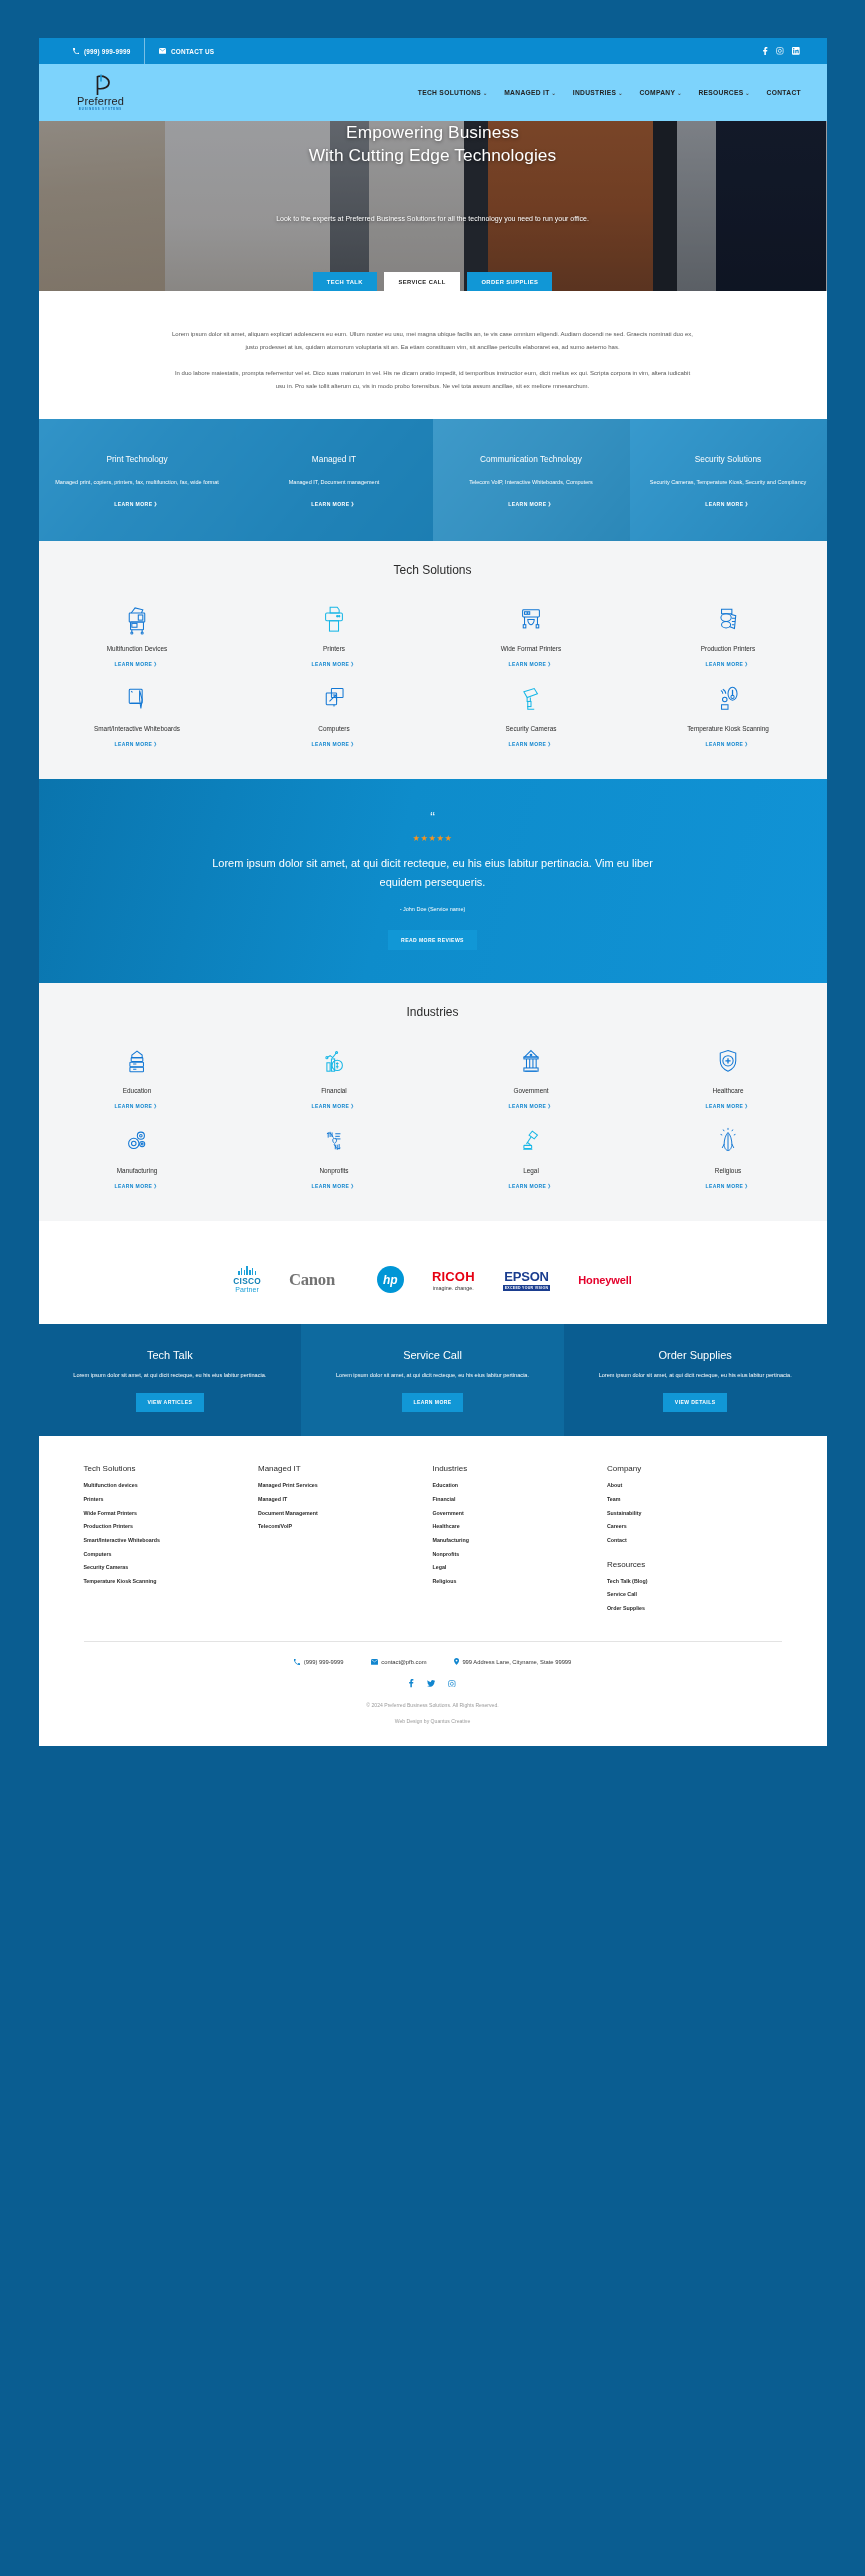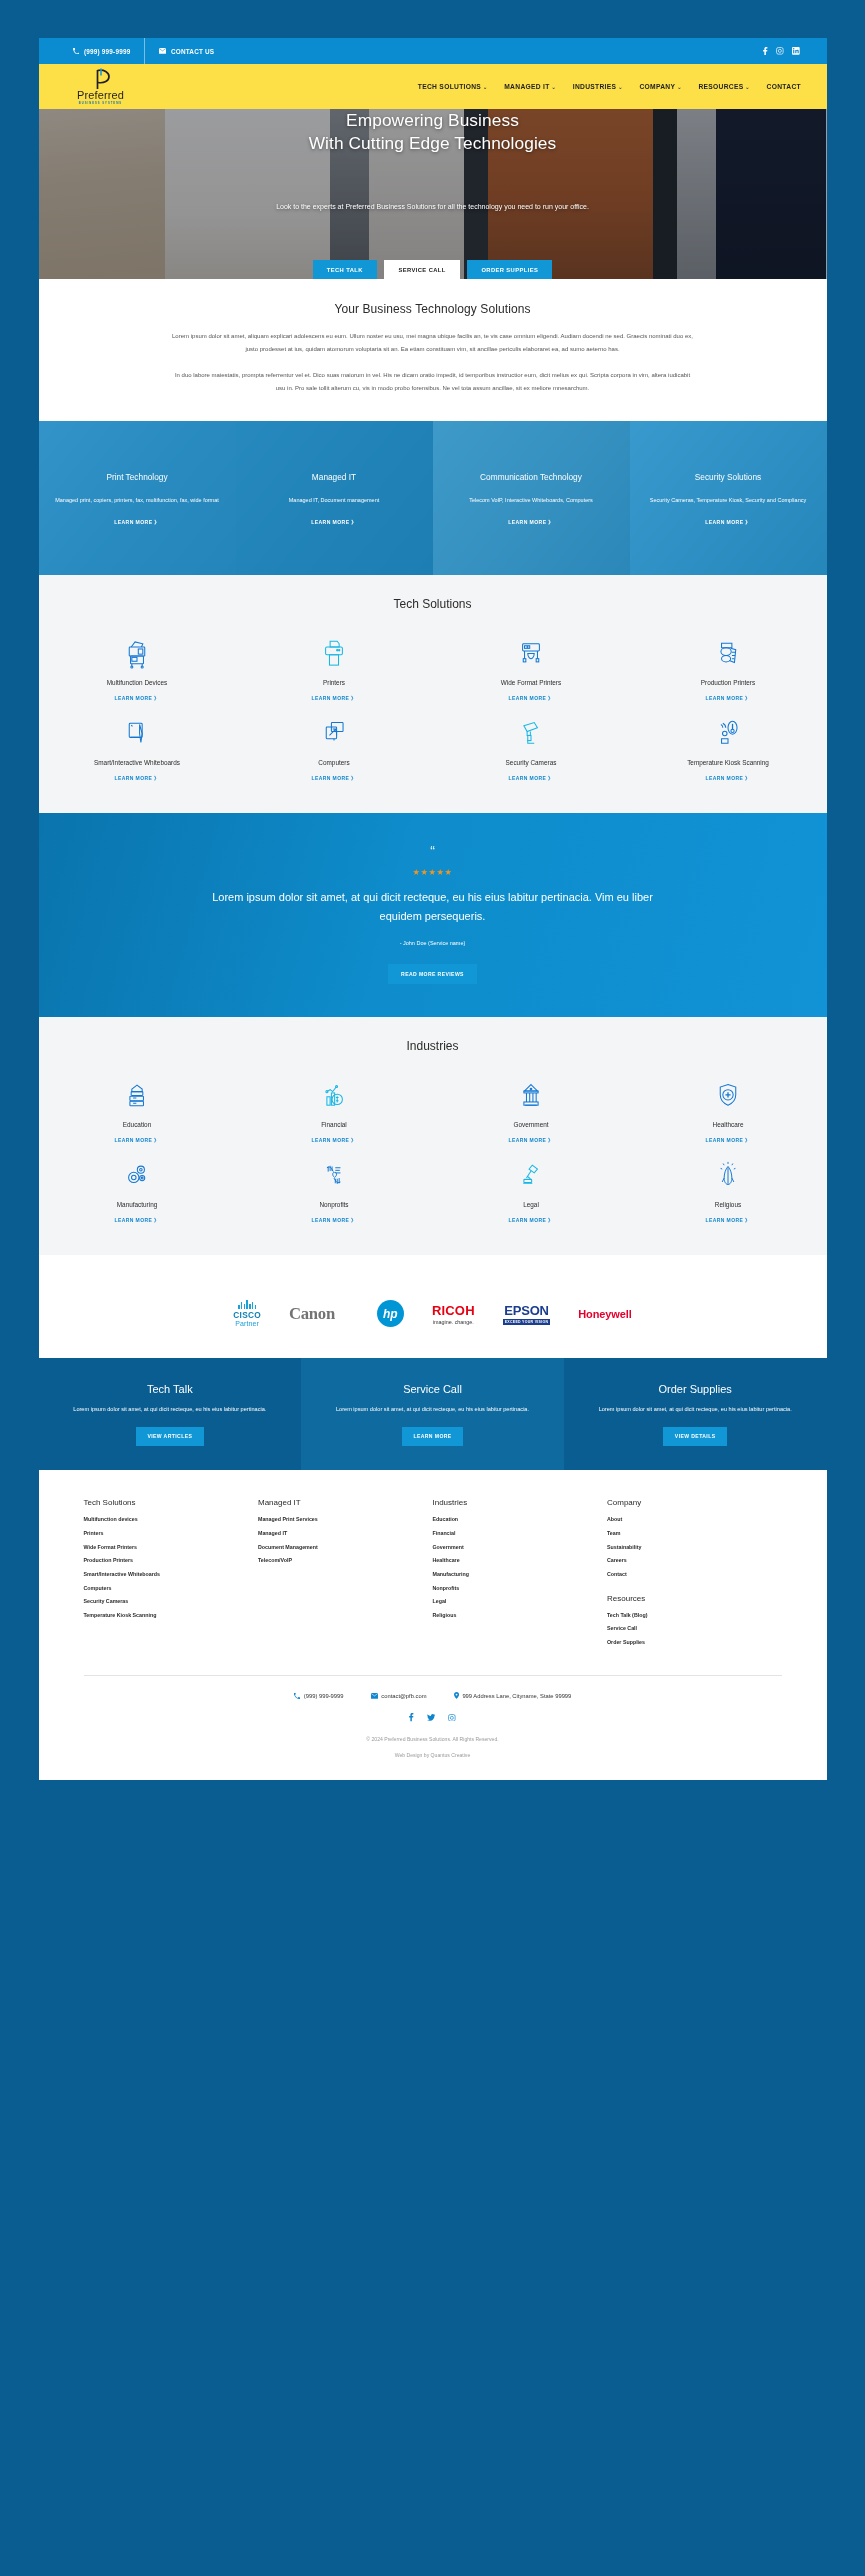--- a/index.html
+++ b/index.html
@@ -17,21 +17,21 @@
   .topbar-item { display:flex; align-items:center; gap:4.5px; color:#fff; font-size:6.4px;
                  font-weight:700; letter-spacing:0.2px; height:26px; padding:0 14px; }
   .topbar-item:first-child { padding-left:14px; }
   .topbar-div { border-right:0.6px solid rgba(255,255,255,.45); }
   .topbar-spacer { flex:1; }
   .social-top { display:flex; align-items:center; gap:8.3px; padding-right:6.4px; }
   .social-top span { color:#fff; font-size:7.7px; line-height:1; display:inline-flex; }
   .ico { display:inline-flex; align-items:center; }
 
   
-  .navbar { height:45px; display:flex; align-items:center; padding:0 20.5px; background:#fde047; }
+  .navbar { height:57px; display:flex; align-items:center; padding:0 20.5px; background:#7dd3fc; }
   .logo { display:flex; flex-direction:column; align-items:center; width:83px; }
   .logo-mark { position:relative; width:22px; height:22px; }
   .logo-name { font-size:11px; color:#231f20; letter-spacing:0.1px; margin-top:-1.3px; font-family:"Liberation Sans",sans-serif; font-weight:400;}
   .logo-sub { font-size:2.7px; letter-spacing:1px; color:#0b6fb8; font-weight:700; margin-top:0.6px; }
   .nav-links { margin-left:auto; display:flex; align-items:center; gap:16.7px; padding-right:5.1px; }
   .nav-link { font-size:6.7px; font-weight:700; color:#222; letter-spacing:0.3px;
               display:flex; align-items:center; gap:1.9px; cursor:pointer; }
   .caret { font-size:5.1px; color:#444; }
 
   
@@ -59,21 +59,21 @@
          cursor:pointer; }
   .btn-blue { background:#1197d6; color:#fff; }
   .btn-white { background:#fff; color:#222; }
 
   
   .intro { background:#fff; padding:23px 0 27px; text-align:center; }
   .intro h2 { font-size:12px; font-weight:300; color:#2b2b2b; letter-spacing:0.1px; }
   .intro p { width:526px; margin:14px auto 0; font-size:6px; line-height:2.1; color:#555; }
 
   
-  .feature-row { display:flex; height:154px;justify-content:center; }
+  .feature-row { display:flex; height:122px;justify-content:center; }
   .fcard { flex:1; position:relative; overflow:hidden; display:flex; flex-direction:column;
            align-items:center; justify-content:center; text-align:center; padding:0 10.3px; cursor:pointer; }
   .fcard-bg { position:absolute; inset:0; }
   .fc1 .fcard-bg { background:linear-gradient(130deg,#7f8c96 0%,#566470 50%,#3d4a55 100%); }
   .fc2 .fcard-bg { background:linear-gradient(130deg,#4d5d6b 0%,#2f3d4a 55%,#1e2a36 100%); }
   .fc3 .fcard-bg { background:linear-gradient(130deg,#b7a79c 0%,#8d7d73 55%,#61544c 100%); }
   .fc4 .fcard-bg { background:linear-gradient(130deg,#9aa6ae 0%,#6a767f 55%,#454f58 100%); }
   .fcard-tint { position:absolute; inset:0; background:rgba(28,150,214,.78); }
   .fcard-in { position:relative; }
   .fc-title { color:#fff; font-size:8.3px; font-weight:300; line-height:1.45; }
@@ -256,21 +256,20 @@
       <div class="hero-sub">Look to the experts at Preferred Business Solutions for all the technology you need to run your office.</div>
       <div class="hero-btns">
         <button class="btn btn-blue">TECH TALK</button>
         <button class="btn btn-white">SERVICE CALL</button>
         <button class="btn btn-blue">ORDER SUPPLIES</button>
       </div>
     </div>
   </div>
 
   <div class="intro">
-    <h2>Your Business Technology Solutions</h2>
     <p>Lorem ipsum dolor sit amet, aliquam explicari adolescens eu eum. Ullum noster eu usu, mei magna ubique facilis an, te vis case omnium eligendi. Audiam docendi ne sed. Graecis nominati duo ex, justo prodesset at ius, quidam atomorum voluptaria sit an. Ea etiam constituam vim, sit ancillae periculis elaboraret ea, ad sumo aeterno has.</p>
     <p>In duo labore maiestatis, prompta referrentur vel et. Dico suas maiorum in vel. His ne dicam oratio impedit, id temporibus instructior eum, dicit melius ex qui. Scripta corpora in vim, altera iudicabit usu in. Pro sale tollit alterum cu, vis in modo probo forensibus. Ne vel tota assum ancillae, sit ex meliore mnesarchum.</p>
   </div>
 
   <div class="feature-row">
     <div class="fcard fc1">
       <div class="fcard-bg"></div>
       <div class="fcard-tint"></div>
       <div class="fcard-in">
         <div class="fc-title">Print Technology</div>

